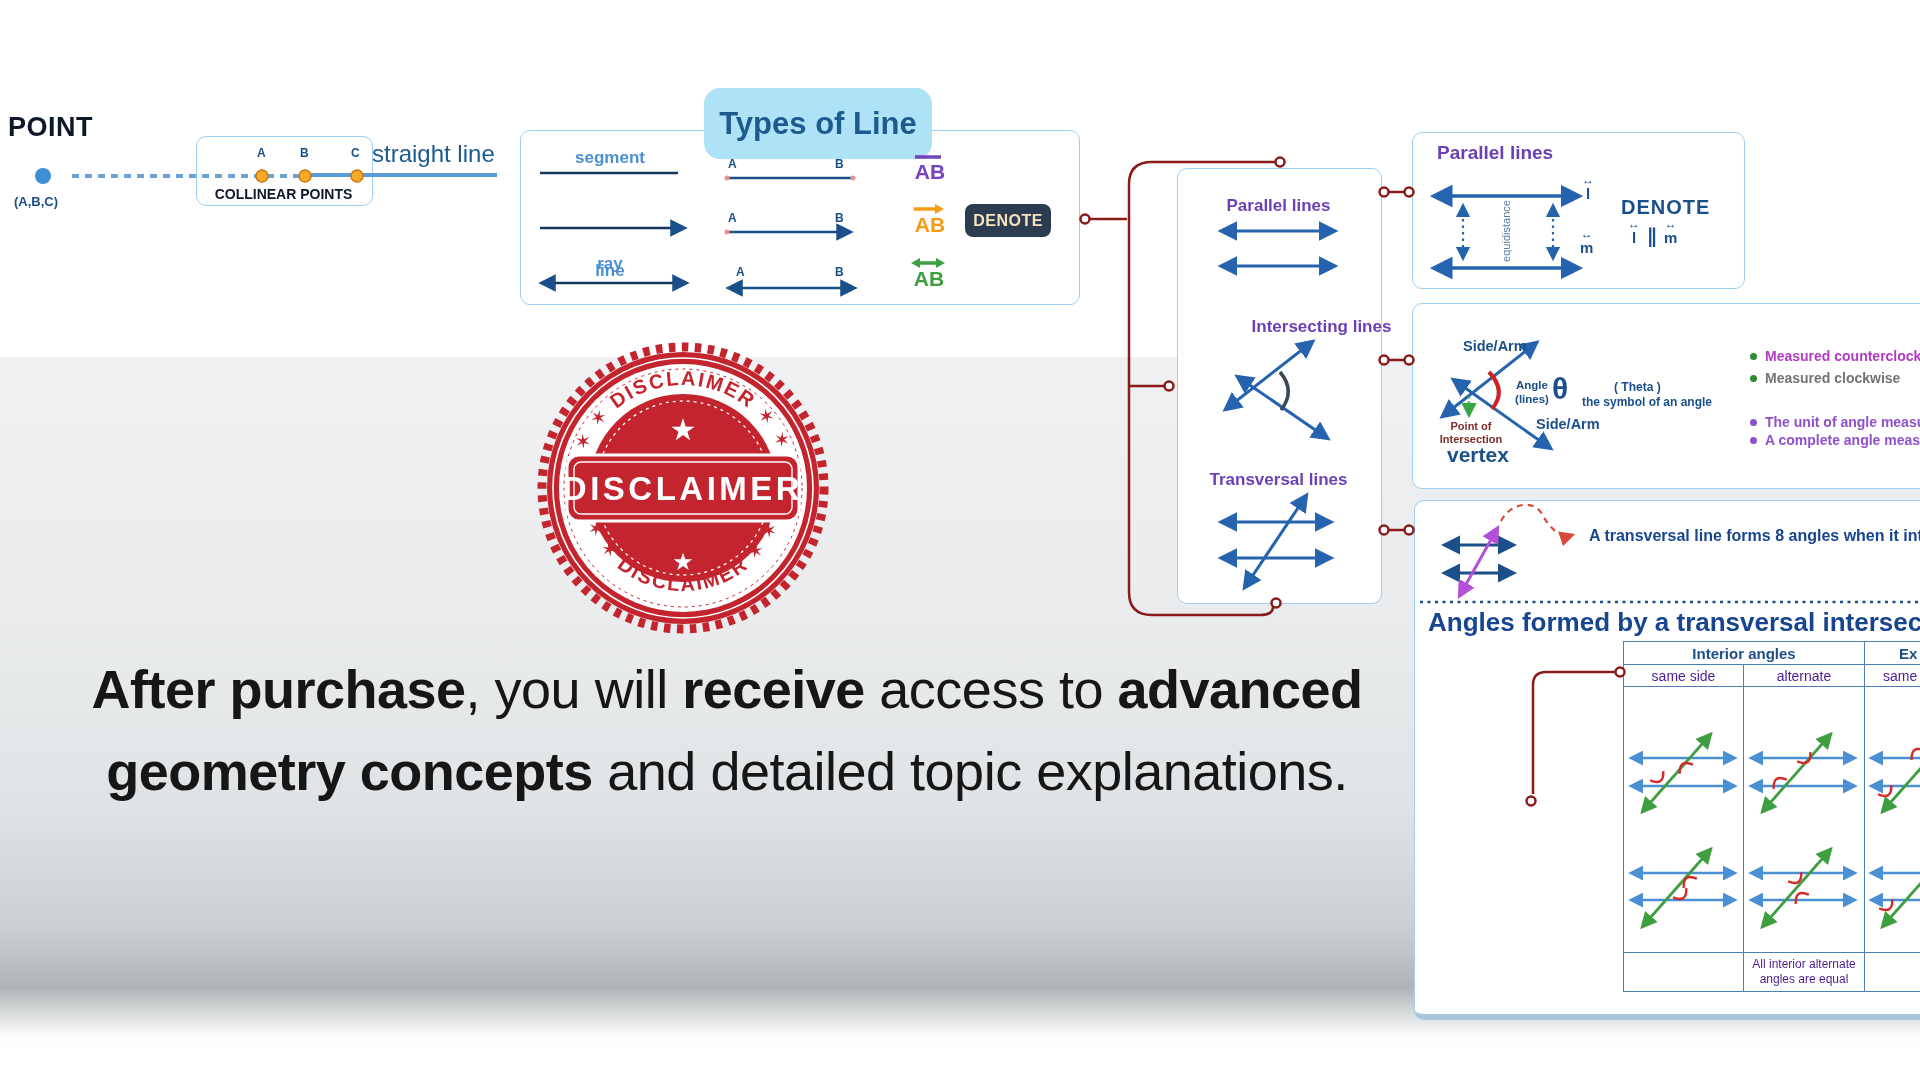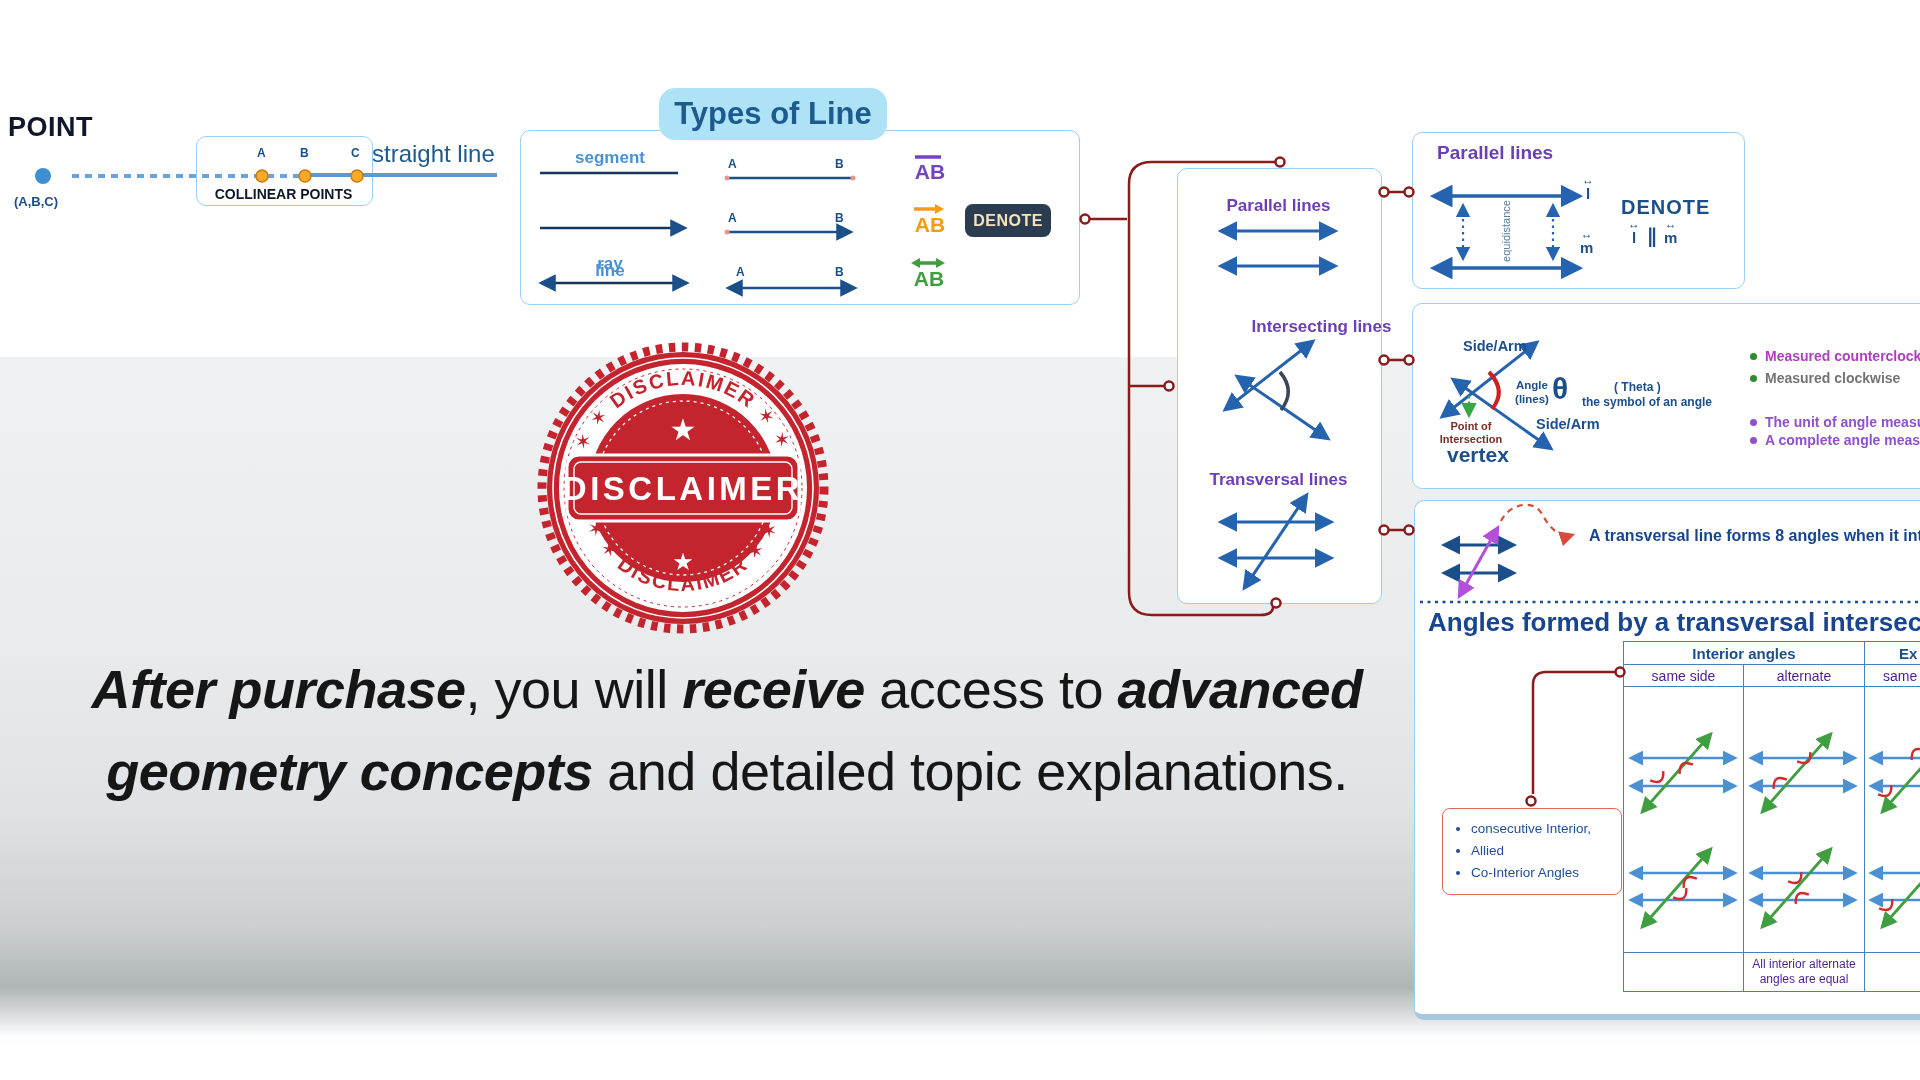--- a/index.html
+++ b/index.html
@@ -23,38 +23,38 @@
   .lm .ar{font-size:12px;font-weight:700;} .lm .lt{font-size:15px;font-weight:700;}
   .bullet-dot{width:7px;height:7px;border-radius:50%;}
   .tt{display:grid;grid-template-columns:119px 121px 120px;grid-template-rows:22px 22px 266px 39px;
       border:1.5px solid #4a7fb5;border-right:none;z-index:15;background:transparent;}
   .tc{display:flex;align-items:center;justify-content:center;color:#4c1d95;font-size:14px;}
   .bl{border-left:1.5px solid #4a7fb5;} .bt{border-top:1.5px solid #4a7fb5;}
   .redbox{border:1.5px solid #e0685c;border-radius:8px;background:#fff;z-index:15;}
   .redbox ul{margin:9px 0 0 0;padding:0 0 0 28px;}
   .redbox li{color:#1f4e96;font-size:13.5px;line-height:1.62;}
   .maintext{font-size:54px;line-height:1.52;color:#161616;text-align:center;z-index:50;letter-spacing:-0.5px;}
-  .maintext b{font-weight:700;font-style:italic;}
+  .maintext b{font-weight:700;}
   svg{display:block;}
 </style>
 </head>
 <body>
 
 <div id="page">
 
   <div class="abs gray-panel"></div>
 
   <div class="abs card" style="left:196px;top:136px;width:175px;height:68px;background:transparent;z-index:20;"></div>
   <div class="abs card" style="left:520px;top:130px;width:558px;height:173px;"></div>
   <div class="abs card" style="left:1177px;top:168px;width:203px;height:434px;"></div>
   <div class="abs card" style="left:1412px;top:132px;width:331px;height:155px;"></div>
   <div class="abs card" style="left:1412px;top:303px;width:560px;height:184px;"></div>
   <div class="abs card" style="left:1414px;top:500px;width:560px;height:513px;border-bottom:6px solid #a9c6e0;"></div>
 
-  <div class="abs pill" style="left:659px;top:88px;width:228px;height:52px;font-size:31px;">
+  <div class="abs pill" style="left:704px;top:88px;width:228px;height:71px;font-size:31px;">
       <span>Types of Line</span>
     </div>
 
   <svg class="abs" style="left:0;top:0;z-index:30;pointer-events:none;" width="1920" height="1080" viewBox="0 0 1920 1080">
     <defs>
       <marker id="aN" markerWidth="7" markerHeight="7" refX="5.5" refY="3.5" orient="auto-start-reverse">
           <path d="M0 0L7 3.5L0 7z" fill="#1b4f8a"></path>
         </marker>
       <marker id="aB" markerWidth="6.5" markerHeight="6.5" refX="5" refY="3.25" orient="auto-start-reverse">
           <path d="M0 0L6.5 3.25L0 6.5z" fill="#2563ae"></path>
@@ -316,27 +316,20 @@
     <div class="tc bl bt">alternate</div>
     <div class="tc bl bt" style="justify-content:flex-start;padding-left:18px;">same</div>
     <div class="bt"></div>
     <div class="bl bt"></div>
     <div class="bl bt"></div>
     <div class="bt"></div>
     <div class="tc bl bt" style="font-size:12px;text-align:center;line-height:1.25;padding:2px 6px;">All interior alternate angles are equal</div>
     <div class="bl bt"></div>
   </div>
 
-  <div class="abs redbox" style="left:1442px;top:808px;width:178px;height:85px;">
-    <ul>
-      <li>consecutive Interior,</li>
-      <li>Allied</li>
-      <li>Co-Interior Angles</li>
-    </ul>
-  </div>
 
   <svg class="abs" style="left:537px;top:342px;z-index:50;" width="292" height="292" viewBox="-146 -146 292 292">
     <circle r="141" fill="none" stroke="#c3242e" stroke-width="9" stroke-dasharray="6.5 6.5"></circle>
     <circle r="136" fill="#c3242e"></circle>
     <circle r="130" fill="none" stroke="#ffffff" stroke-width="1.6"></circle>
     <circle r="124" fill="#ffffff"></circle>
     <circle r="119" fill="none" stroke="#c3242e" stroke-width="1" stroke-dasharray="3 4"></circle>
     <circle r="94" fill="#c3242e"></circle>
     <circle r="87" fill="none" stroke="#ffffff" stroke-width="1.3" stroke-dasharray="3 4"></circle>
     <path id="arcT" d="M -103 0 A 103 103 0 0 1 103 0" fill="none"></path>

